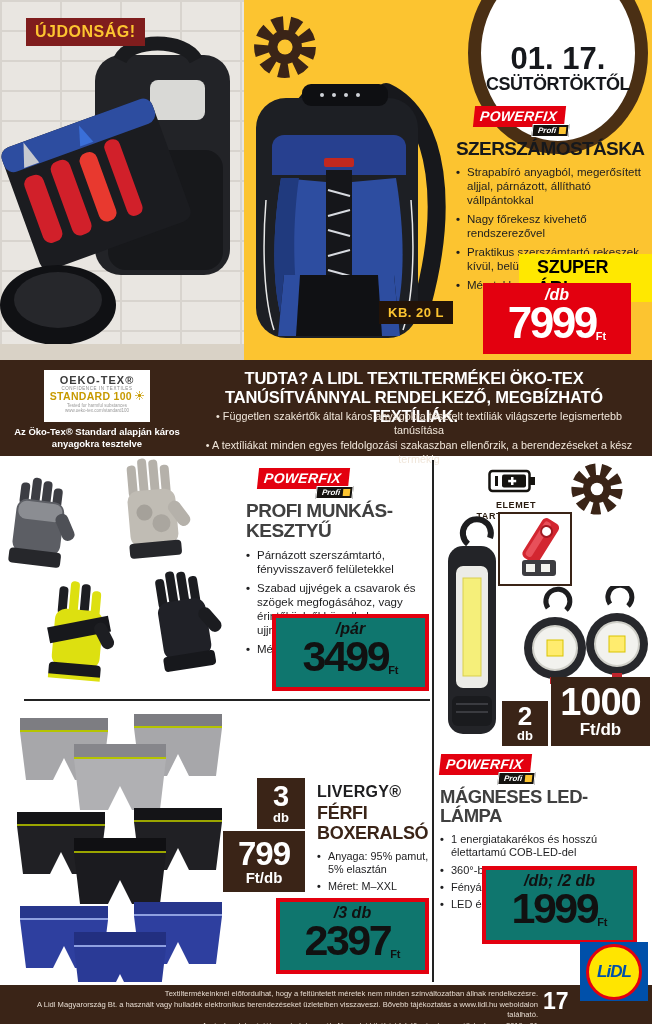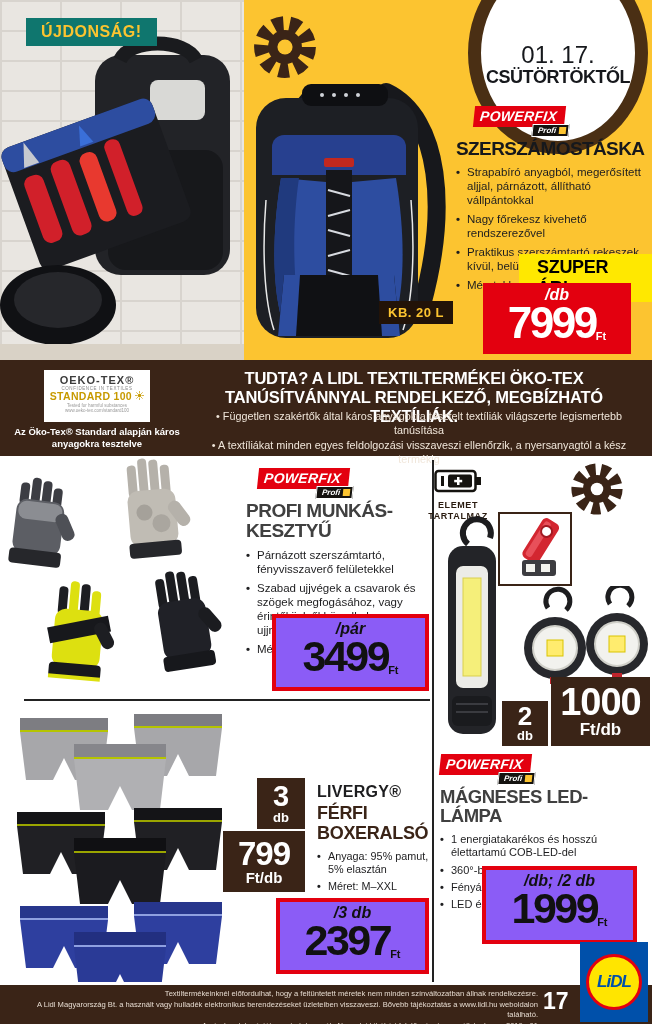--- a/index.html
+++ b/index.html
@@ -6,25 +6,25 @@
   body{font-family:"Liberation Sans",sans-serif;background:#fff}
   .page{position:relative;width:652px;height:1024px;background:#fff;overflow:hidden}
   .abs{position:absolute}
 
   
   .photo-left{left:0;top:0;width:244px;height:360px;overflow:hidden;
     background-color:#e9e6e1;
     background-image:linear-gradient(#d8d4ce 2px,transparent 2px),linear-gradient(90deg,#d8d4ce 2px,transparent 2px);
     background-size:100% 30px,60px 100%;}
   .yellow-panel{left:244px;top:0;width:408px;height:360px;background:#fcc430}
-  .ujdonsag{left:26px;top:18px;background:#0f766e;color:#fcc430;font-weight:800;
-    font-size:16px;padding:5px 15px;letter-spacing:.5px}
+  .ujdonsag{left:26px;top:18px;background:#7f1d1d;color:#fcc430;font-weight:800;
+    font-size:16px;padding:5px 9px;letter-spacing:.5px}
   .date-circle{left:468px;top:-48px;width:180px;height:202px;background:#fff;
     border:13px solid #4a2f14;border-radius:50%;text-align:center;padding-top:78px}
-  .date-circle .d1{font-size:24px;font-weight:400;color:#16181c;line-height:1}
+  .date-circle .d1{font-size:31px;font-weight:700;color:#16181c;line-height:1}
   .date-circle .d2{font-size:18px;font-weight:800;color:#16181c;letter-spacing:-.5px}
   .gear1{left:250px;top:12px;width:70px;height:70px}
   .gear2{left:568px;top:460px;width:58px;height:58px}
   .backpack-photo{left:226px;top:50px;width:242px;height:310px}
 
   .powerfix-wrap{display:inline-block;position:relative;margin-bottom:12px}
   .powerfix{display:inline-block;background:#e3000f;color:#fff;font-weight:800;font-style:italic;
     font-size:14px;padding:2px 8px 3px 6px;transform:skewX(-6deg);letter-spacing:.3px}
   .profi{position:absolute;right:-4px;bottom:-10px;background:#14120f;color:#fff;font-size:8px;
     font-style:italic;font-weight:700;padding:1px 12px 1px 5px;border:1px solid #fff;transform:skewX(-6deg)}
@@ -60,62 +60,62 @@
   .band-bullets div::before{content:"• "}
 
   
   .vdiv{left:432px;top:460px;width:2px;height:522px;background:#222}
   .hdiv{left:24px;top:699px;width:406px;height:2px;background:#222}
 
   
   .gloves-photo{left:6px;top:456px;width:234px;height:240px}
   .gloves-col{left:246px;top:468px;width:186px}
   .sec-title{font-size:19px;font-weight:800;color:#404040;letter-spacing:-.5px;line-height:1.05;margin-bottom:7px}
-  .pricebox{background:#8b5cf6;border:4px solid #e3000f;text-align:center;padding-top:2px}
+  .pricebox{background:#0f766e;border:4px solid #e3000f;text-align:center;padding-top:2px}
   .pricebox .unit{font-style:italic;font-weight:700;font-size:16px;color:#111;line-height:1.15}
   .pricebox .val{font-weight:800;font-size:43px;color:#111;line-height:.88;letter-spacing:-2.5px}
   .pricebox .cur{font-size:11px;font-weight:700;color:#111;vertical-align:bottom}
   .gloves-price{left:272px;top:614px;width:157px;height:77px}
 
   
   .boxers-photo{left:12px;top:704px;width:226px;height:278px}
   .bbadge{background:#3a2417;color:#fff;text-align:center;font-weight:800;display:flex;
     flex-direction:column;justify-content:center;line-height:.95}
   .badge-3db{left:257px;top:778px;width:48px;height:51px}
   .badge-3db .v{font-size:29px}.badge-3db .u{font-size:13px;margin-top:2px}
   .badge-799{left:223px;top:831px;width:82px;height:61px}
   .badge-799 .v{font-size:33px;letter-spacing:-1px}.badge-799 .u{font-size:15px;margin-top:2px}
   .boxers-col{left:317px;top:783px;width:116px}
   .livergy{font-size:16px;font-weight:800;color:#1d1d1f;letter-spacing:.3px;margin-bottom:3px}
   .boxers-title{font-size:18px;font-weight:700;color:#3a2417;letter-spacing:-.3px;line-height:1.1;margin-bottom:6px}
   .boxers-col ul.bullets li{font-size:10.8px;margin-bottom:4px}
   .boxers-price{left:276px;top:898px;width:153px;height:76px}
 
   
-  .battery-wrap{left:423px;top:468px;width:70px;text-align:center}
+  .battery-wrap{left:466px;top:468px;width:70px;text-align:right}
   .bat-label{font-size:9px;font-weight:800;color:#2a1c10;letter-spacing:.6px;line-height:1.25;margin-top:2px}
   .longlamp{left:438px;top:510px;width:70px;height:238px}
   .redlamp-box{left:498px;top:512px;width:74px;height:74px;background:#fff;border:2px solid #3a2417}
   .roundlamps{left:522px;top:586px;width:128px;height:136px}
   .badge-2db{left:502px;top:701px;width:46px;height:45px}
   .badge-2db .v{font-size:26px}.badge-2db .u{font-size:13px;margin-top:1px}
   .badge-1000{left:551px;top:677px;width:99px;height:69px}
   .badge-1000 .v{font-size:38px;letter-spacing:-1px}.badge-1000 .u{font-size:17px;margin-top:2px}
   .lamp-col{left:440px;top:754px;width:207px}
   .lamp-col .sec-title{font-size:18.5px}
   .lamp-col ul.bullets li{font-size:11px;margin-bottom:4px}
   .lamp-price{left:482px;top:866px;width:155px;height:78px}
 
   
   .footer{left:0;top:985px;width:652px;height:39px;background:#3a2417}
   .foot-text{position:absolute;right:114px;top:4px;width:505px;text-align:right;
     font-size:7.6px;color:#e6dbd0;line-height:1.4}
   .foot-text .ed{margin-left:16px}
   .page-num{left:543px;top:988px;font-size:23px;font-weight:800;color:#fff}
-  .lidl-logo{left:580px;top:942px;width:68px;height:80px;background:#0050aa;display:flex;
+  .lidl-logo{left:580px;top:942px;width:68px;height:59px;background:#0050aa;display:flex;
     align-items:center;justify-content:center;z-index:5}
   .lidl-circle{width:56px;height:56px;background:#ffe500;border:3px solid #e3000f;border-radius:50%;
     display:flex;align-items:center;justify-content:center}
   .lidl-word{font-size:17px;font-weight:800;font-style:italic;color:#0050aa;letter-spacing:-1px}
 </style>
 </head>
 <body>
 
 <div class="page">
 
@@ -229,21 +229,21 @@
             </g>
           </svg>
       </div>
       <div class="oeko-l4">Tested for harmful substances</div>
       <div class="oeko-l5">www.oeko-tex.com/standard100</div>
     </div>
     <div class="abs oeko-caption">Az Öko-Tex® Standard alapján káros anyagokra tesztelve</div>
     <div class="abs band-head">TUDTA? A LIDL TEXTILTERMÉKEI ÖKO-TEX TANÚSÍTVÁNNYAL RENDELKEZŐ, MEGBÍZHATÓ TEXTÍLIÁK.</div>
     <div class="abs band-bullets">
       <div>Független szakértők által káros anyagokra tesztelt textíliák világszerte legismertebb tanúsítása</div>
-      <div>A textíliákat minden egyes feldolgozási visszaveszi ellenőrzik, a nyersanyagtól a kész termékig</div>
+      <div>A textíliákat minden egyes feldolgozási szakaszban ellenőrzik, a berendezéseket a kész termékig</div>
     </div>
   </div>
 
   <div class="abs vdiv"></div>
   <div class="abs hdiv"></div>
 
   <div class="abs gloves-photo">
     <svg width="234" height="240" viewBox="0 0 234 240">
       <g transform="translate(16,24) rotate(7)">
         <rect x="0" y="2" width="9" height="22" rx="4" fill="#3c3d43"></rect>

